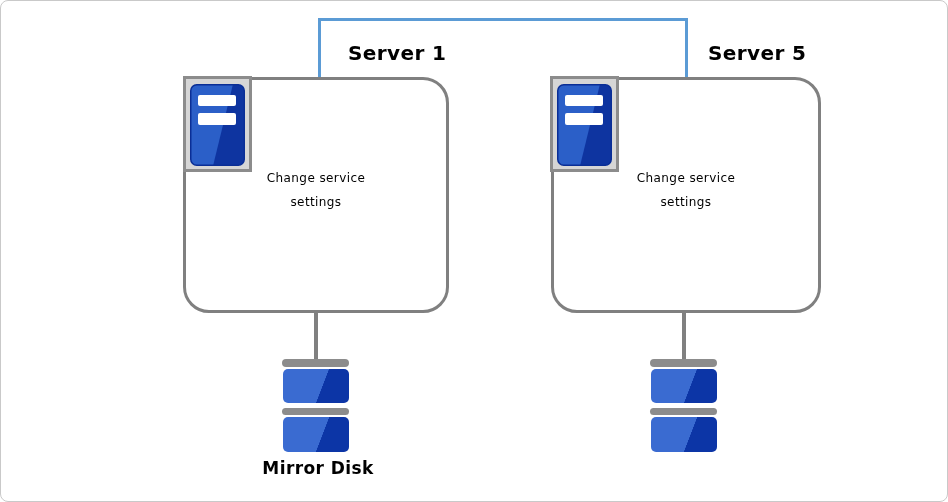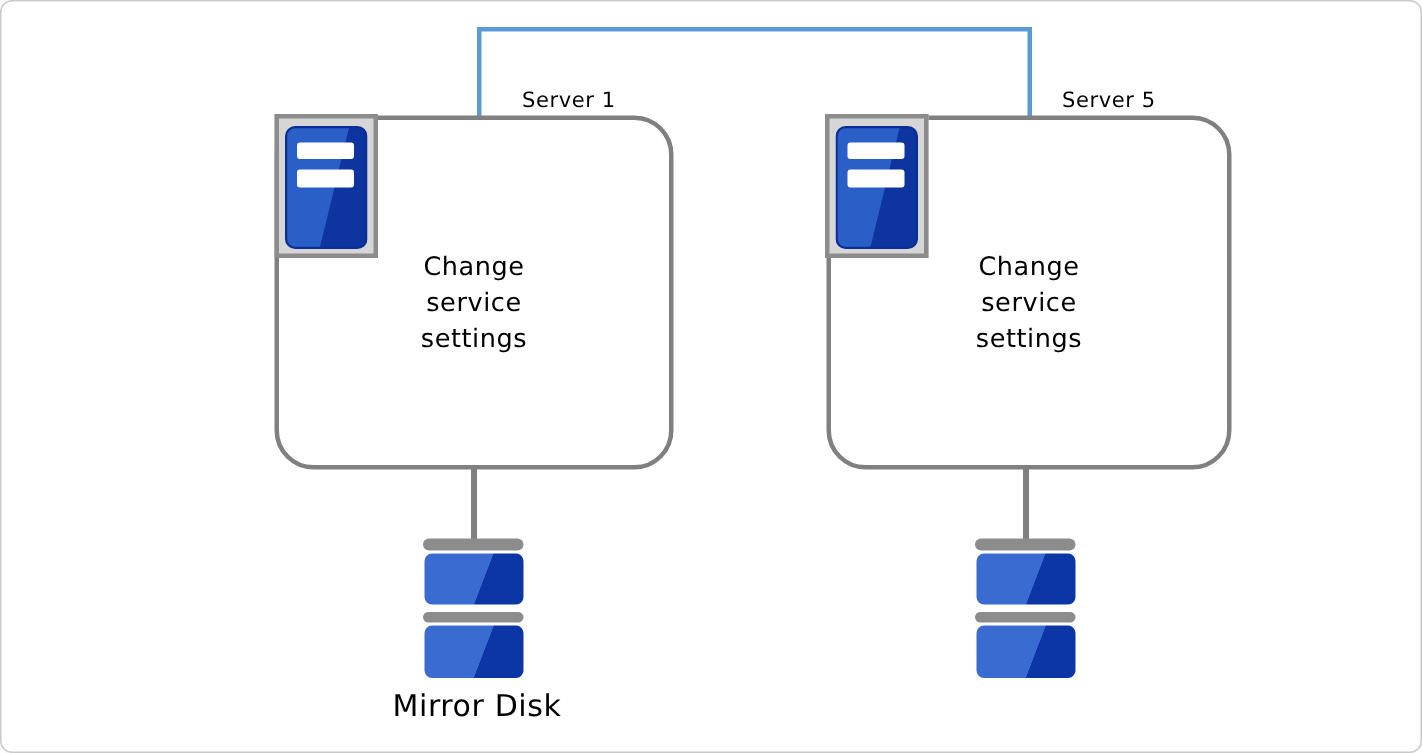--- a/index.html
+++ b/index.html
@@ -16,44 +16,45 @@
   }
 
   
   .conn { position:absolute; background:#5b9bd5; }
   .conn.top   { left:317px; top:17px;  width:370px; height:3px; }
   .conn.left  { left:317px; top:17px;  width:3px;   height:60px; }
   .conn.right { left:684px; top:17px;  width:3px;   height:60px; }
 
   
   .server-label {
-    position:absolute; top:58px;
-    font-size:14px; letter-spacing:0.4px;
+    position:absolute; top:40px;
+    font-size:20px; letter-spacing:0.4px;
     white-space:nowrap;
+    font-weight:bold;
   }
   .server-label.s1 { left:347px; }
   .server-label.s2 { left:707px; }
 
   
   .server-box {
     position:absolute; top:76px; height:236px;
     box-sizing:border-box;
     border:3px solid #808080;
     border-radius:26px;
     background:#ffffff;
   }
   .server-box.b1 { left:182px; width:266px; }
   .server-box.b2 { left:550px; width:270px; }
 
   .box-action {
     position:absolute; top:86px; left:50%;
     transform:translateX(-50%);
     width:110px;
     text-align:center;
-    font-size:17px; line-height:24px; letter-spacing:0.4px;
+    font-size:12px; line-height:24px; letter-spacing:0.4px;
   }
 
   
   .tower-plaque {
     position:absolute;
     width:69px; height:96px;
     box-sizing:border-box;
     background:#d6d6d6;
     border:3px solid #8c8c8c;
   }
@@ -81,22 +82,23 @@
   .d1.cap-b     { left:281px; top:407px; height:7px; }
   .d1.platter-b { left:282px; top:416px; height:35px; }
   .d2.cap-a     { left:649px; top:358px; }
   .d2.platter-a { left:650px; top:368px; }
   .d2.cap-b     { left:649px; top:407px; height:7px; }
   .d2.platter-b { left:650px; top:416px; height:35px; }
 
   .mirror-label {
     position:absolute; left:247px; top:457px; width:140px;
     text-align:center;
-    font-size:20px; letter-spacing:0.4px;
+    font-size:17px; letter-spacing:0.4px;
     white-space:nowrap;
+    font-weight:bold;
   }
 </style>
 </head>
 <body>
 
 <div class="frame">
 
   <div class="conn left"></div>
   <div class="conn top"></div>
   <div class="conn right"></div>

